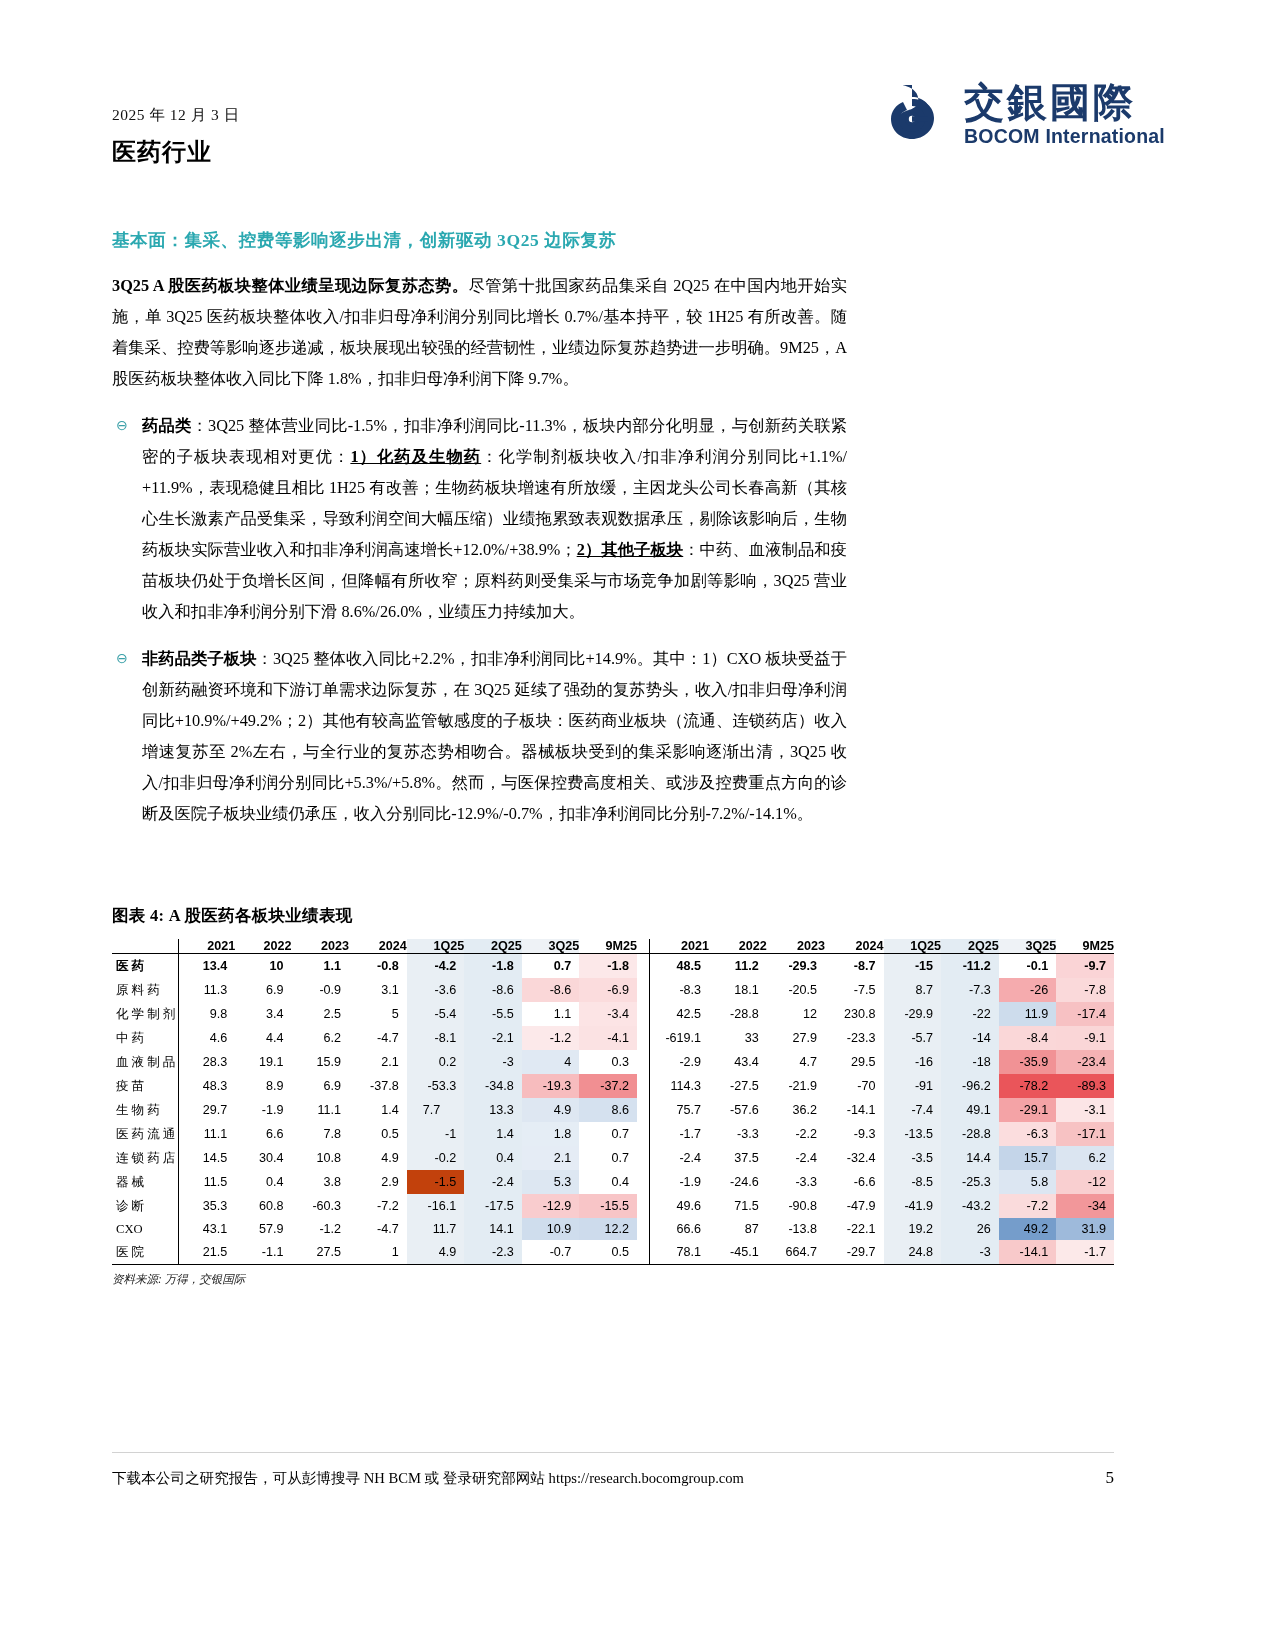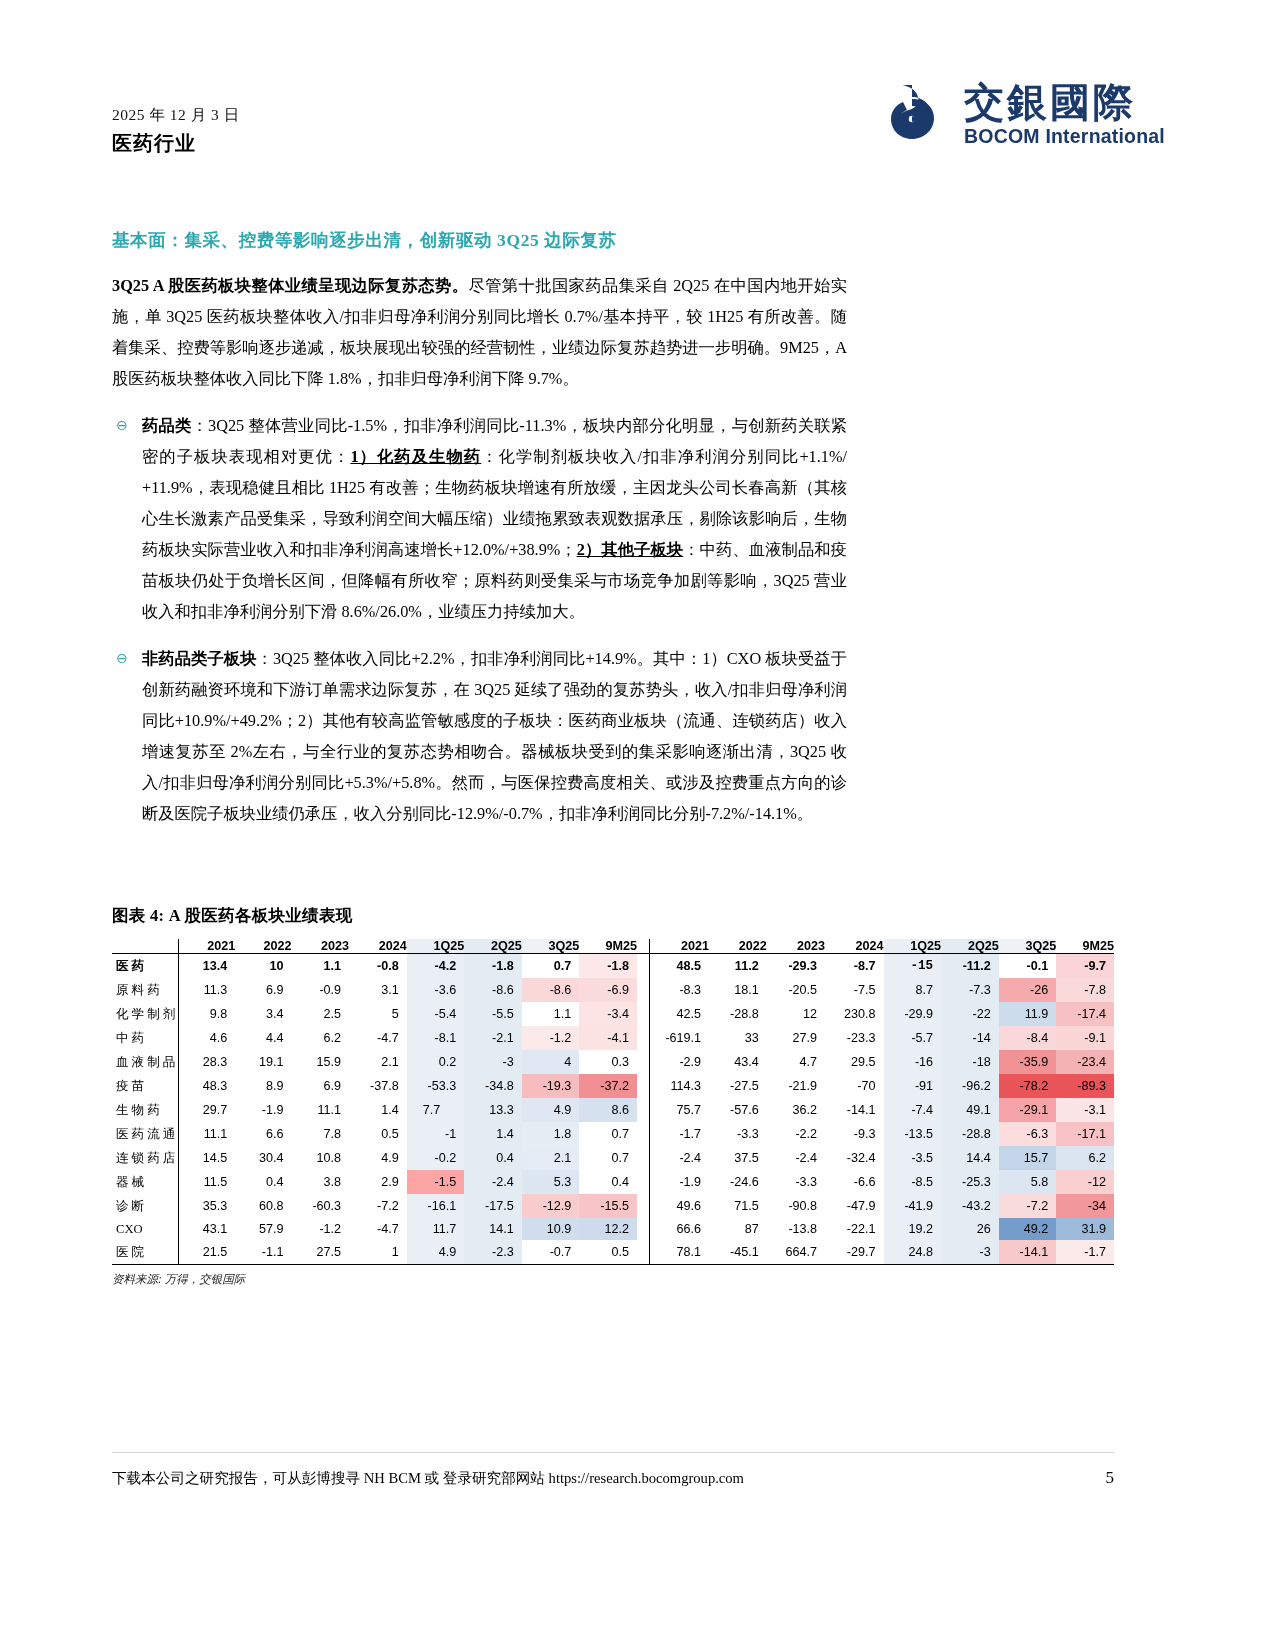--- a/index.html
+++ b/index.html
@@ -10,21 +10,21 @@
     font-family:"Liberation Serif", serif;
     color:#000;
     position:relative;
     overflow:hidden;
   }
   .page { position:absolute; inset:0; padding:0; }
 
   
   .hdr { position:absolute; left:112px; top:105px; }
   .hdr-date { font-size:15.5px; letter-spacing:.5px; color:#111; }
-  .hdr-title { font-size:20px; font-weight:bold; margin-top:4px; letter-spacing:1px; }
+  .hdr-title { font-size:24px; font-weight:bold; margin-top:10px; letter-spacing:1px; }
 
   .logo { position:absolute; right:110px; top:82px; display:flex; align-items:center; gap:10px; }
   .logo-mark { width:72px; height:62px; }
   .logo-txt { display:flex; flex-direction:column; align-items:flex-start; line-height:1; }
   .logo-cn { font-size:40px; font-weight:bold; color:#1b3a6b; letter-spacing:3px;
              font-family:"DejaVu Sans", sans-serif; }
   .logo-en { font-size:19.5px; font-weight:bold; color:#1b3a6b; letter-spacing:.2px;
              margin-top:5px; font-family:"Liberation Sans", sans-serif; }
 
   
@@ -171,21 +171,21 @@
             <td style="border-top: 1.6px solid rgb(0, 0, 0);">-0.8</td>
             <td style="background: rgb(233, 239, 244); border-top: 1.6px solid rgb(0, 0, 0);">-4.2</td>
             <td style="background: rgb(227, 236, 243); border-top: 1.6px solid rgb(0, 0, 0);">-1.8</td>
             <td style="background: rgb(255, 255, 255); border-top: 1.6px solid rgb(0, 0, 0);">0.7</td>
             <td style="background: rgba(232, 71, 76, 0.125); border-top: 1.6px solid rgb(0, 0, 0);">-1.8</td>
             <td class="gap" style="border-top: 1.6px solid rgb(0, 0, 0);"></td>
             <td class="vsep" style="border-top: 1.6px solid rgb(0, 0, 0);">48.5</td>
             <td style="border-top: 1.6px solid rgb(0, 0, 0);">11.2</td>
             <td style="border-top: 1.6px solid rgb(0, 0, 0);">-29.3</td>
             <td style="border-top: 1.6px solid rgb(0, 0, 0);">-8.7</td>
-            <td style="background: rgb(233, 239, 244); border-top: 1.6px solid rgb(0, 0, 0); font-family: Liberation Mono, monospace;">-15</td>
+            <td style="background: rgb(233, 239, 244); border-top: 1.6px solid rgb(0, 0, 0);">-15</td>
             <td style="background: rgb(227, 236, 243); border-top: 1.6px solid rgb(0, 0, 0);">-11.2</td>
             <td style="background: rgb(255, 255, 255); border-top: 1.6px solid rgb(0, 0, 0);">-0.1</td>
             <td style="background: rgba(232, 71, 76, 0.23); border-top: 1.6px solid rgb(0, 0, 0);">-9.7</td>
           </tr>
           <tr class="rowline">
             <td class="rowlbl">原料药</td>
             <td class="vsep" style="">11.3</td>
             <td style="">6.9</td>
             <td style="">-0.9</td>
             <td style="">3.1</td>
@@ -342,21 +342,21 @@
             <td style="background:#e3ecf3;">14.4</td>
             <td style="background:rgba(74,126,187,0.324);">15.7</td>
             <td style="background:rgba(74,126,187,0.201);">6.2</td>
           </tr>
           <tr class="rowline">
             <td class="rowlbl">器械</td>
             <td class="vsep" style="">11.5</td>
             <td style="">0.4</td>
             <td style="">3.8</td>
             <td style="">2.9</td>
-            <td style="background:#fca5a5;">-1.5</td>
+            <td style="background:#c2410c;">-1.5</td>
             <td style="background:#e3ecf3;">-2.4</td>
             <td style="background:rgba(74,126,187,0.189);">5.3</td>
             <td style="background:#ffffff;">0.4</td>
             <td class="gap"></td>
             <td class="vsep" style="">-1.9</td>
             <td style="">-24.6</td>
             <td style="">-3.3</td>
             <td style="">-6.6</td>
             <td style="background:#e9eff4;">-8.5</td>
             <td style="background:#e3ecf3;">-25.3</td>

